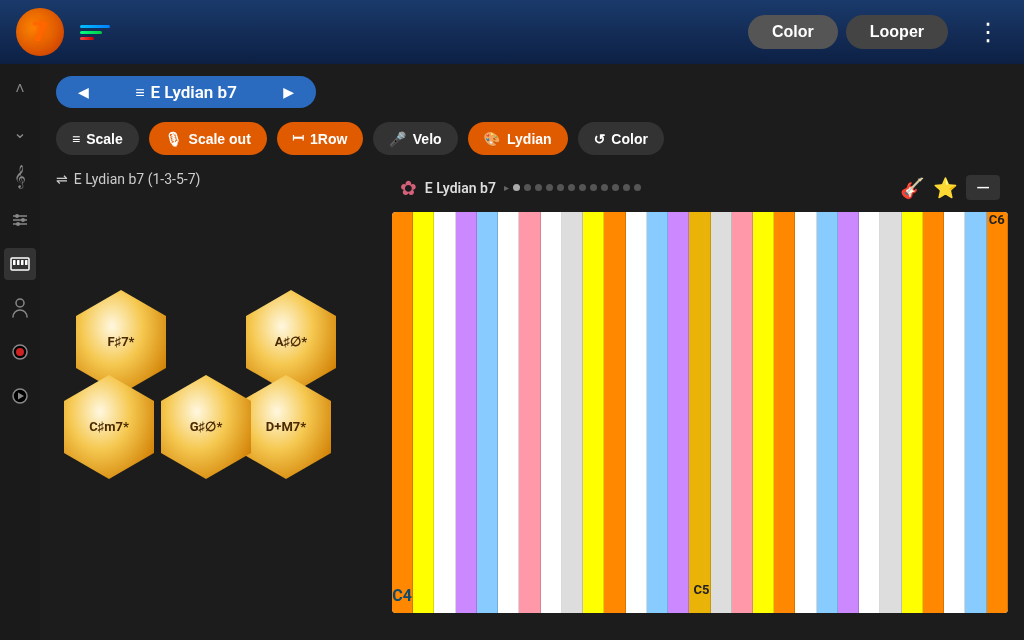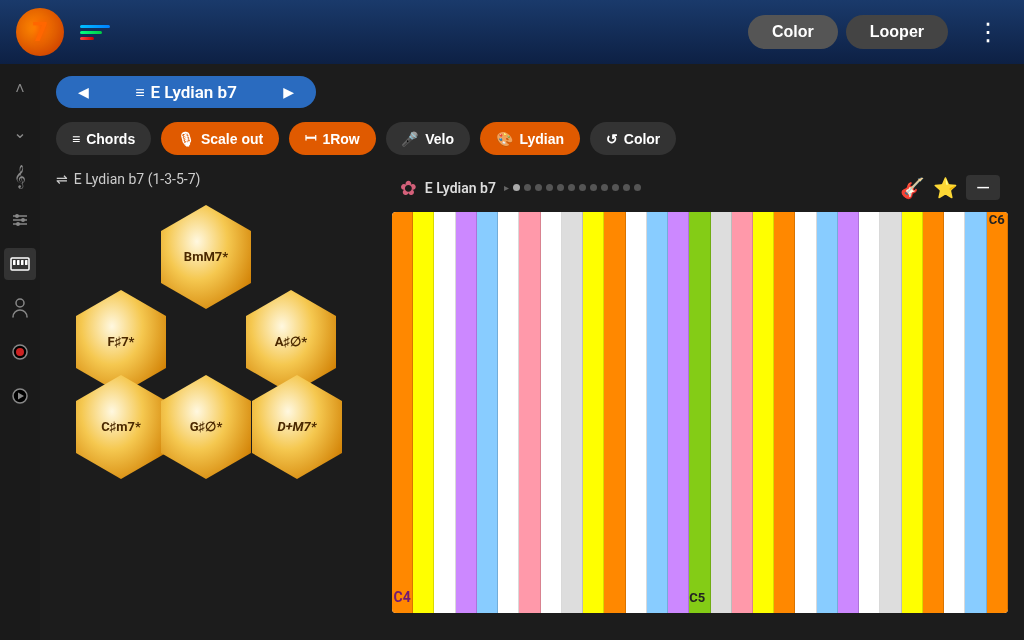--- a/index.html
+++ b/index.html
@@ -373,21 +373,21 @@
     <div class="scale-name">
       <span style="font-size:16px;">≡</span>
       <span>E Lydian b7</span>
     </div>
     <span class="scale-arrow">▶</span>
   </div>
 
   <div class="toolbar">
     <button class="tool-btn tool-btn-dark">
       <span style="font-size:14px;">≡</span>
-      <span>Chords</span>
+      <span>Scale</span>
     </button>
     <button class="tool-btn tool-btn-orange">
       <span>🎙</span>
       <span>Scale out</span>
     </button>
     <button class="tool-btn tool-btn-orange">
       <span>𝄩</span>
       <span>1Row</span>
     </button>
     <button class="tool-btn tool-btn-dark">
@@ -406,38 +406,35 @@
 
   <div class="lower-section">
 
     <div class="chord-panel">
       <div class="chord-title">
         <span>⇌</span>
         <span>E Lydian b7 (1-3-5-7)</span>
       </div>
       <div class="hex-grid" style="position:relative;width:300px;height:310px;">
 
-        <div class="hex" style="left:105px;top:10px;">
-          <span class="hex-label">BmM7*</span>
-        </div>
 
         <div class="hex" style="left:20px;top:95px;">
           <span class="hex-label">F♯7*</span>
         </div>
 
         <div class="hex" style="left:190px;top:95px;">
           <span class="hex-label">A♯∅*</span>
         </div>
 
 
-        <div class="hex" style="left:20px;top:180px;align-items:center;">
+        <div class="hex" style="left:8px;top:180px;align-items:center;">
           <span class="hex-label">C♯m7*</span>
         </div>
 
-        <div class="hex" style="left:196px;top:180px;font-style:italic;">
+        <div class="hex" style="left:185px;top:180px;">
           <span class="hex-label">D+M7*</span>
         </div>
 
         <div class="hex" style="left:105px;top:180px;">
           <span class="hex-label">G♯∅*</span>
         </div>
       </div>
     </div>
 
     <div class="piano-panel">
@@ -461,36 +458,36 @@
         </div>
         <div class="piano-actions">
           <span class="piano-action-icon">🎸</span>
           <span class="piano-action-icon yellow">⭐</span>
           <span class="piano-minimize">—</span>
         </div>
       </div>
 
       <div class="piano-keys-container" id="piano-keys-area" style="display: flex;">
       <div class="color-col" style="background: rgb(255, 136, 0); flex: 1 1 0%; height: 100%; border-right: 1px solid rgba(0, 0, 0, 0.15); position: relative; display: flex; align-items: flex-end; justify-content: center; padding-bottom: 8px;">
-            <span style="font-size: 14px; font-weight: 700; color: #701a75;">C4</span>
+            <span style="font-size: 16px; font-weight: 700; color: #0c4a6e;">C4</span>
           </div>
           <div class="color-col" style="background: rgb(255, 255, 0); flex: 1 1 0%; height: 100%; border-right: 1px solid rgba(0, 0, 0, 0.15); position: relative; display: flex; align-items: flex-end; justify-content: center; padding-bottom: 8px;"></div>
           <div class="color-col" style="background: rgb(255, 255, 255); flex: 1 1 0%; height: 100%; border-right: 1px solid rgba(0, 0, 0, 0.15); position: relative; display: flex; align-items: flex-end; justify-content: center; padding-bottom: 8px;"></div>
           <div class="color-col" style="background: rgb(204, 136, 255); flex: 1 1 0%; height: 100%; border-right: 1px solid rgba(0, 0, 0, 0.15); position: relative; display: flex; align-items: flex-end; justify-content: center; padding-bottom: 8px;"></div>
           <div class="color-col" style="background: rgb(136, 204, 255); flex: 1 1 0%; height: 100%; border-right: 1px solid rgba(0, 0, 0, 0.15); position: relative; display: flex; align-items: flex-end; justify-content: center; padding-bottom: 8px;"></div>
           <div class="color-col" style="background: rgb(255, 255, 255); flex: 1 1 0%; height: 100%; border-right: 1px solid rgba(0, 0, 0, 0.15); position: relative; display: flex; align-items: flex-end; justify-content: center; padding-bottom: 8px;"></div>
           <div class="color-col" style="background: rgb(255, 153, 170); flex: 1 1 0%; height: 100%; border-right: 1px solid rgba(0, 0, 0, 0.15); position: relative; display: flex; align-items: flex-end; justify-content: center; padding-bottom: 8px;"></div>
           <div class="color-col" style="background: rgb(255, 255, 255); flex: 1 1 0%; height: 100%; border-right: 1px solid rgba(0, 0, 0, 0.15); position: relative; display: flex; align-items: flex-end; justify-content: center; padding-bottom: 8px;"></div>
           <div class="color-col" style="background: rgb(221, 221, 221); flex: 1 1 0%; height: 100%; border-right: 1px solid rgba(0, 0, 0, 0.15); position: relative; display: flex; align-items: flex-end; justify-content: center; padding-bottom: 8px;"></div>
           <div class="color-col" style="background: rgb(255, 255, 0); flex: 1 1 0%; height: 100%; border-right: 1px solid rgba(0, 0, 0, 0.15); position: relative; display: flex; align-items: flex-end; justify-content: center; padding-bottom: 8px;"></div>
           <div class="color-col" style="background: rgb(255, 136, 0); flex: 1 1 0%; height: 100%; border-right: 1px solid rgba(0, 0, 0, 0.15); position: relative; display: flex; align-items: flex-end; justify-content: center; padding-bottom: 8px;"></div>
           <div class="color-col" style="background: rgb(255, 255, 255); flex: 1 1 0%; height: 100%; border-right: 1px solid rgba(0, 0, 0, 0.15); position: relative; display: flex; align-items: flex-end; justify-content: center; padding-bottom: 8px;"></div>
           <div class="color-col" style="background: rgb(136, 204, 255); flex: 1 1 0%; height: 100%; border-right: 1px solid rgba(0, 0, 0, 0.15); position: relative; display: flex; align-items: flex-end; justify-content: center; padding-bottom: 8px;"></div>
           <div class="color-col" style="background: rgb(204, 136, 255); flex: 1 1 0%; height: 100%; border-right: 1px solid rgba(0, 0, 0, 0.15); position: relative; display: flex; align-items: flex-end; justify-content: center; padding-bottom: 8px;"></div>
-          <div class="color-col" style="background: #84cc16; flex: 1 1 0%; height: 100%; border-right: 1px solid rgba(0, 0, 0, 0.15); position: relative; display: flex; align-items: flex-end; justify-content: flex-start; padding-bottom: 8px;">
+          <div class="color-col" style="background: #eab308; flex: 1 1 0%; height: 100%; border-right: 1px solid rgba(0, 0, 0, 0.15); position: relative; display: flex; align-items: flex-end; justify-content: flex-end; padding-bottom: 16px;">
             <span style="font-size: 13px; font-weight: 700; color: rgb(34, 34, 34);">C5</span>
           </div>
           <div class="color-col" style="background: rgb(221, 221, 221); flex: 1 1 0%; height: 100%; border-right: 1px solid rgba(0, 0, 0, 0.15); position: relative; display: flex; align-items: flex-end; justify-content: center; padding-bottom: 8px;"></div>
           <div class="color-col" style="background: rgb(255, 153, 170); flex: 1 1 0%; height: 100%; border-right: 1px solid rgba(0, 0, 0, 0.15); position: relative; display: flex; align-items: flex-end; justify-content: center; padding-bottom: 8px;"></div>
           <div class="color-col" style="background: rgb(255, 255, 0); flex: 1 1 0%; height: 100%; border-right: 1px solid rgba(0, 0, 0, 0.15); position: relative; display: flex; align-items: flex-end; justify-content: center; padding-bottom: 8px;"></div>
           <div class="color-col" style="background: rgb(255, 136, 0); flex: 1 1 0%; height: 100%; border-right: 1px solid rgba(0, 0, 0, 0.15); position: relative; display: flex; align-items: flex-end; justify-content: center; padding-bottom: 8px;"></div>
           <div class="color-col" style="background: rgb(255, 255, 255); flex: 1 1 0%; height: 100%; border-right: 1px solid rgba(0, 0, 0, 0.15); position: relative; display: flex; align-items: flex-end; justify-content: center; padding-bottom: 8px;"></div>
           <div class="color-col" style="background: rgb(136, 204, 255); flex: 1 1 0%; height: 100%; border-right: 1px solid rgba(0, 0, 0, 0.15); position: relative; display: flex; align-items: flex-end; justify-content: center; padding-bottom: 8px;"></div>
           <div class="color-col" style="background: rgb(204, 136, 255); flex: 1 1 0%; height: 100%; border-right: 1px solid rgba(0, 0, 0, 0.15); position: relative; display: flex; align-items: flex-end; justify-content: center; padding-bottom: 8px;"></div>
           <div class="color-col" style="background: rgb(255, 255, 255); flex: 1 1 0%; height: 100%; border-right: 1px solid rgba(0, 0, 0, 0.15); position: relative; display: flex; align-items: flex-end; justify-content: center; padding-bottom: 8px;"></div>

